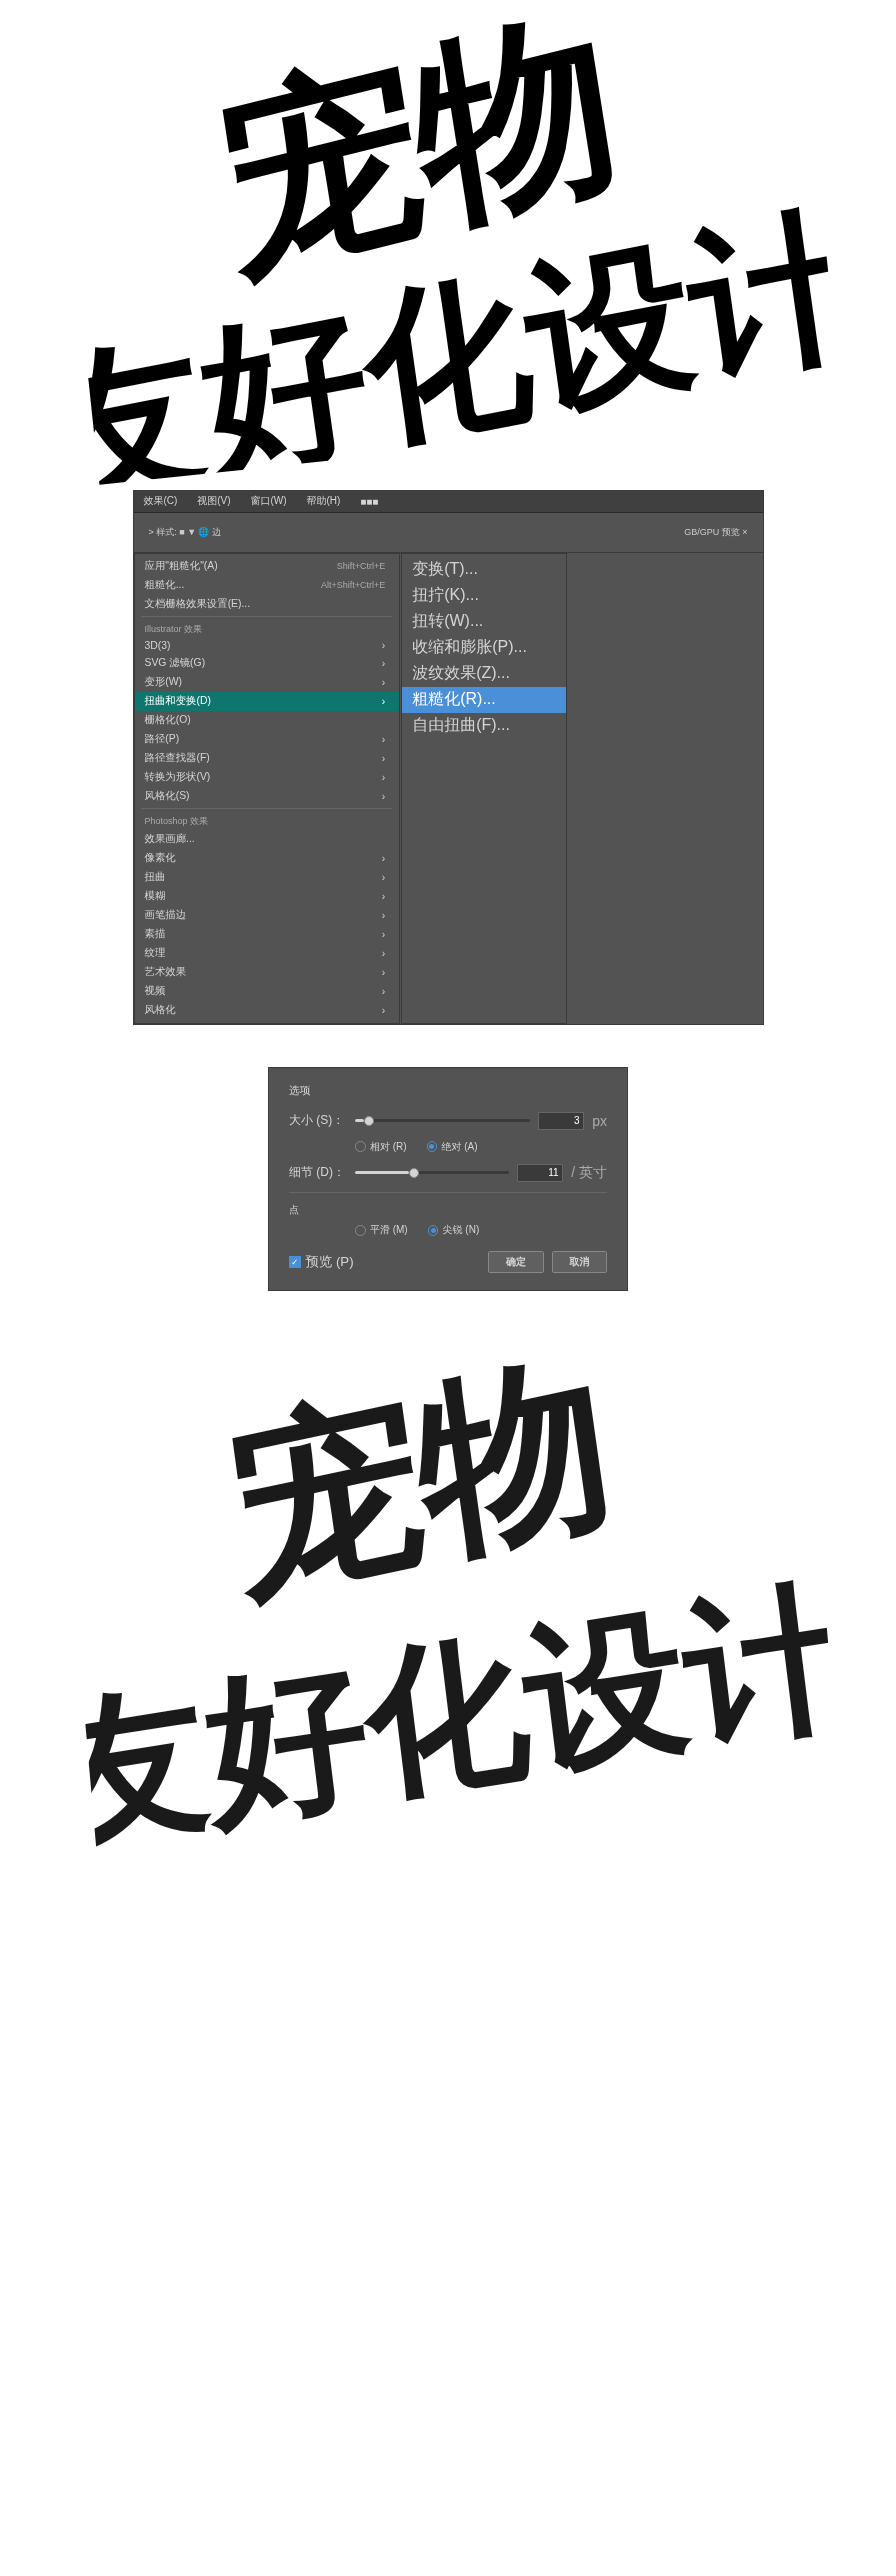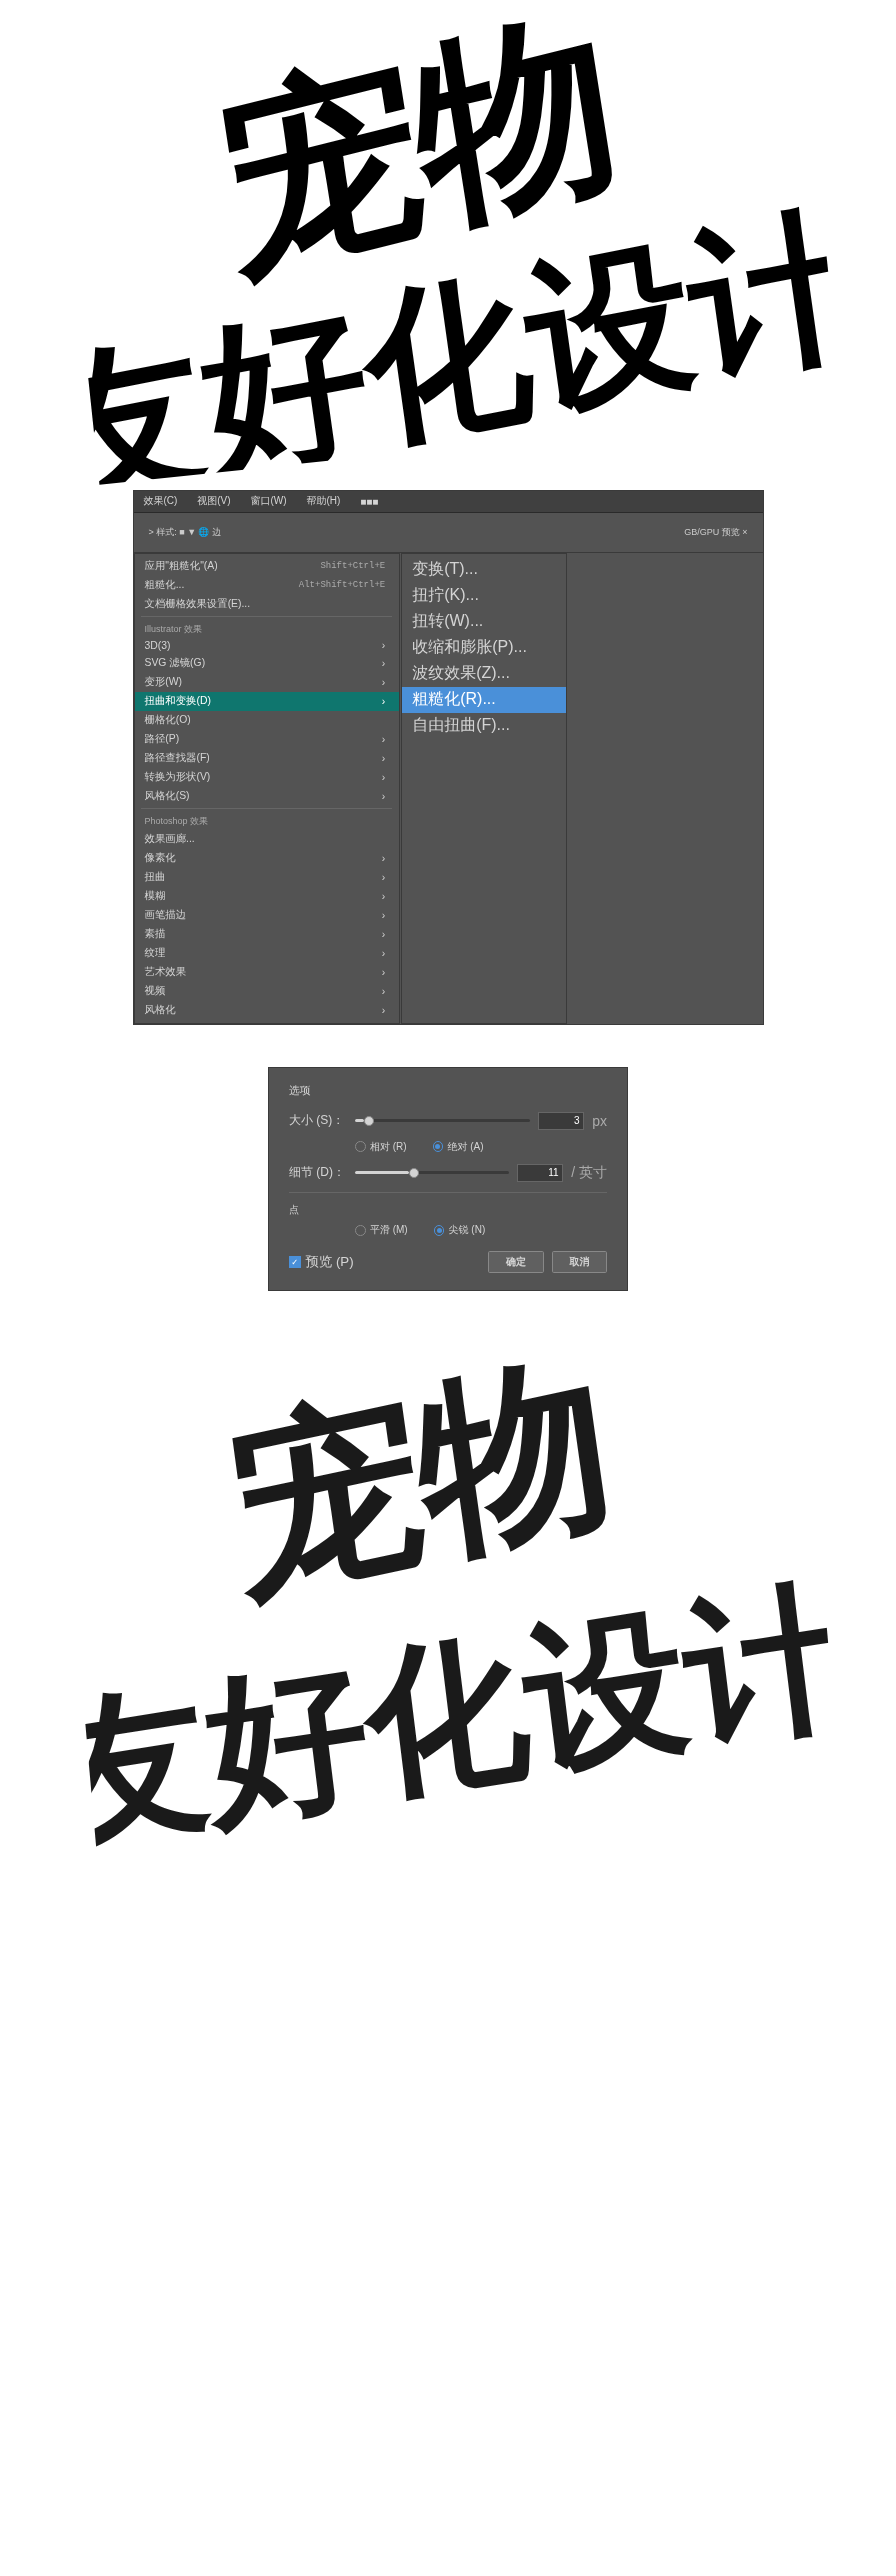--- a/index.html
+++ b/index.html
@@ -94,21 +94,20 @@
 
     .menu-item-row.highlighted {
       background: #0f766e;
       color: #fff;
     }
 
     .menu-item-row .shortcut {
       color: #aaa;
       font-size: 9px;
       margin-left: 16.6px;
-      font-family: Liberation Mono, monospace;
     }
 
     .menu-item-row .arrow {
       margin-left: 8.3px;
     }
 
     .menu-separator {
       border: none;
       border-top: 0.8px solid #666;
       margin: 2.5px 6.6px;
@@ -218,21 +217,21 @@
     }
 
     .dialog-input-unit {
       font-size: 14px;
       color: #aaa;
     }
 
     .radio-group {
       display: flex;
       align-items: center;
-      gap: 26px;
+      gap: 20px;
       margin-left: 66px;
       margin-bottom: 10px;
     }
 
     .radio-item {
       display: flex;
       align-items: center;
       gap: 4.1px;
       font-size: 10px;
       color: #d4d4d4;

